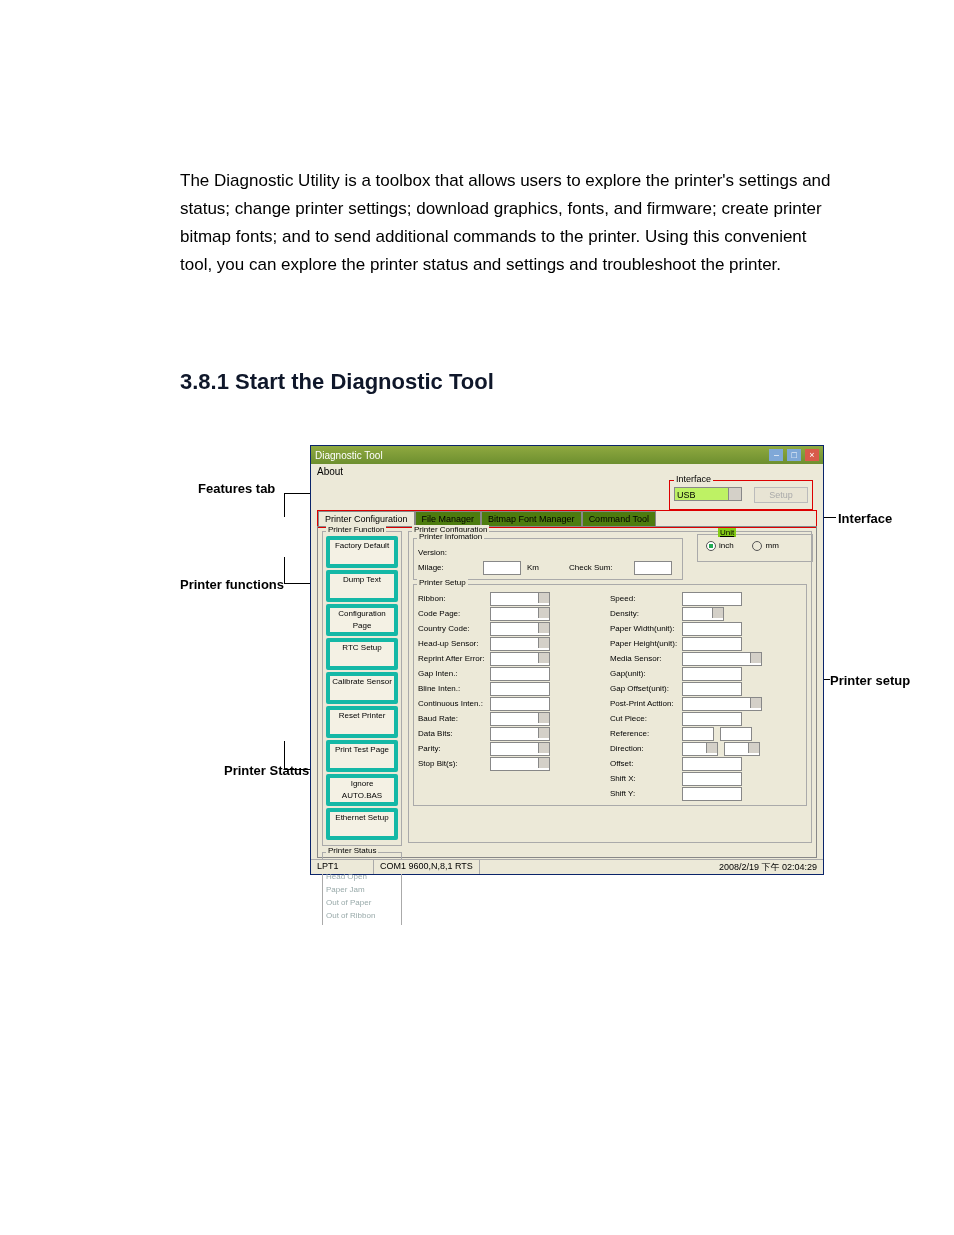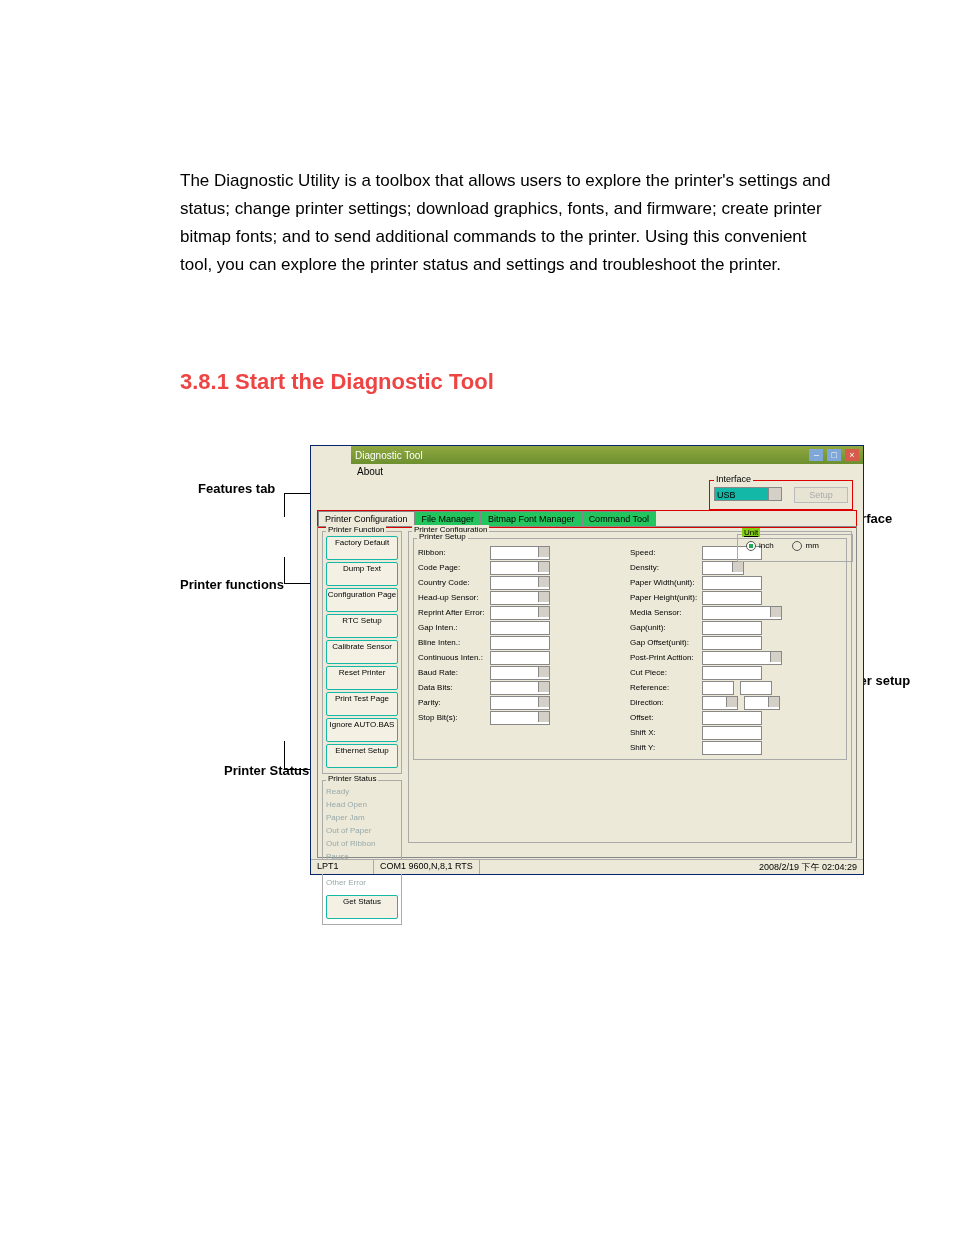--- a/index.html
+++ b/index.html
@@ -14,21 +14,21 @@
   }
   .intro {
     font-size: 17px;
     line-height: 1.65;
     color: #000;
     margin-bottom: 90px;
     padding-right: 60px;
   }
   .section-heading {
     font-size: 22px;
-    color: #ef4444;
+    color: #0f172a;
     margin-bottom: 23px;
   }
   .steps {
     padding-left: 28px;
     font-size: 17px;
     line-height: 1.7;
   }
   .step {
     margin-bottom: 6px;
   }
@@ -82,21 +82,20 @@
   
   .appwin {
     position: absolute;
     left: 130px;
     top: 0;
     width: 512px;
     height: 428px;
     border: 1px solid #0a246a;
     background: #ece9d8;
     font-size: 10px;
-    padding-left: 40px;
   }
   .titlebar {
     height: 16px;
     background: linear-gradient(#8fa940, #6d8f2f);
     color: #fff;
     padding: 1px 4px;
     display: flex;
     justify-content: space-between;
     align-items: center;
     font-size: 10px;
@@ -133,21 +132,21 @@
     background: #ece9d8;
     padding: 0 2px;
     font-size: 9px;
   }
   .interface-sel {
     position: absolute;
     left: 4px; top: 6px;
     width: 68px;
     height: 14px;
     border: 1px solid #888;
-    background: #14b8a6;
+    background: #bef264;
     font-size: 9px;
     padding-left: 2px;
     line-height: 14px;
     box-sizing: border-box;
   }
   .interface-sel::after {
     content: "";
     position: absolute;
     right: 0; top: 0;
     width: 12px; height: 12px;
@@ -171,21 +170,21 @@
     left: 6px;
     right: 6px;
     height: 16px;
     display: flex;
     font-size: 9px;
   }
   .tab {
     border: 1px solid #888;
     border-bottom: none;
     padding: 2px 6px;
-    background: #22c55e;
+    background: #4d7c0f;
     margin-right: 0;
   }
   .tab.active {
     background: #ece9d8;
     border-bottom: 1px solid #ece9d8;
   }
   .red-box {
     border: 1px solid #d00;
   }
   .tab-content {
@@ -213,23 +212,23 @@
     position: absolute;
     top: -7px;
     left: 3px;
     background: #ece9d8;
     font-size: 8px;
     padding: 0 2px;
   }
   .fn-btn {
     display: block;
     width: 100%;
-    height: 24px;
+    height: 32px;
     margin-bottom: 2px;
-    border: 1px solid #14b8a6;
+    border: 4px solid #14b8a6;
     background: #f4f1e4;
     font-size: 8px;
     line-height: 12px;
     text-align: center;
     box-sizing: border-box;
     border-radius: 2px;
   }
   .status-item {
     font-size: 8px;
     color: #9aa;
@@ -281,21 +280,21 @@
   .unit-group {
     position: absolute;
     right: 10px;
     top: 88px;
     width: 114px;
     height: 26px;
     border: 1px solid #aaa;
   }
   .unit-group .lg {
     position: absolute;
-    top: -7px; left: 4px;
+    top: -7px; left: 20px;
     background: #84cc16;
     padding: 0 2px;
     font-size: 8px;
     text-decoration: underline;
   }
   .radio { font-size: 8px; display: inline-block; margin: 6px 8px 0 8px; }
   .radio::before {
     content: "";
     display: inline-block;
     width: 8px; height: 8px;
@@ -434,20 +433,33 @@
             <div class="status-item">Printing</div>
             <div class="status-item">Other Error</div>
             <div class="fn-btn" style="margin-top:6px;">Get Status</div>
           </div>
         </div>
 
         <div class="mainarea">
           <div class="config-group" style="height:300px;">
             <span class="group-legend">Printer Configuration</span>
 
+            <div class="config-group" style="width:260px;">
+              <span class="group-legend">Printer Infomation</span>
+              <div class="row">
+                <label>Version:</label>
+              </div>
+              <div class="row">
+                <label>Milage:</label>
+                <div class="val" style="width:40px;"></div>
+                <span>Km</span>
+                <label style="margin-left:30px;">Check Sum:</label>
+                <div class="val" style="width:40px;"></div>
+              </div>
+            </div>
 
             <div class="config-group red-box">
               <span class="group-legend">Printer Setup</span>
               <div class="two-col">
                 <div class="col">
                   <div class="row">
                       <label>Ribbon:</label>
                       <div class="val dd"></div>
                     </div>
                   <div class="row">

